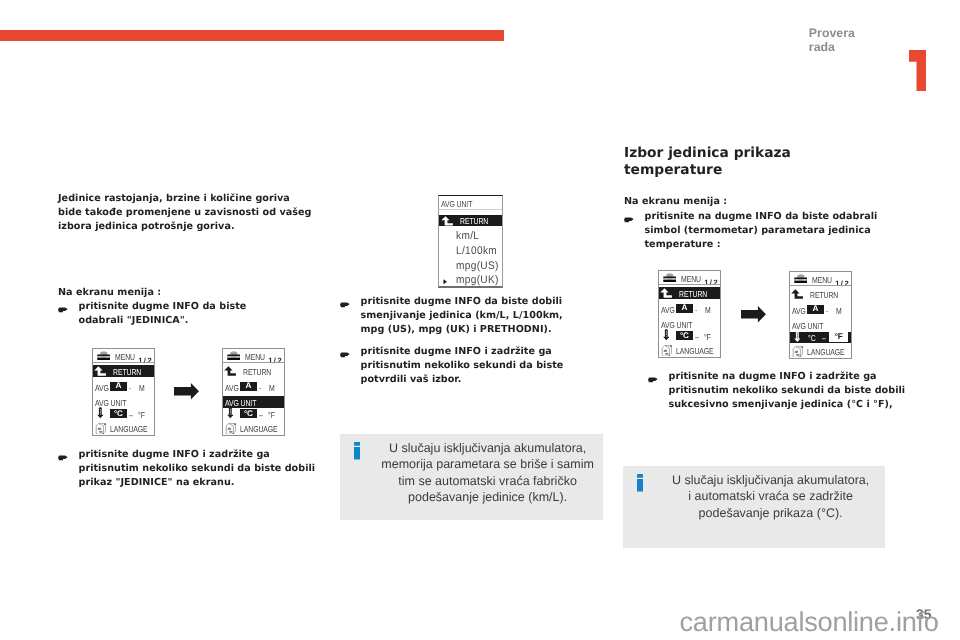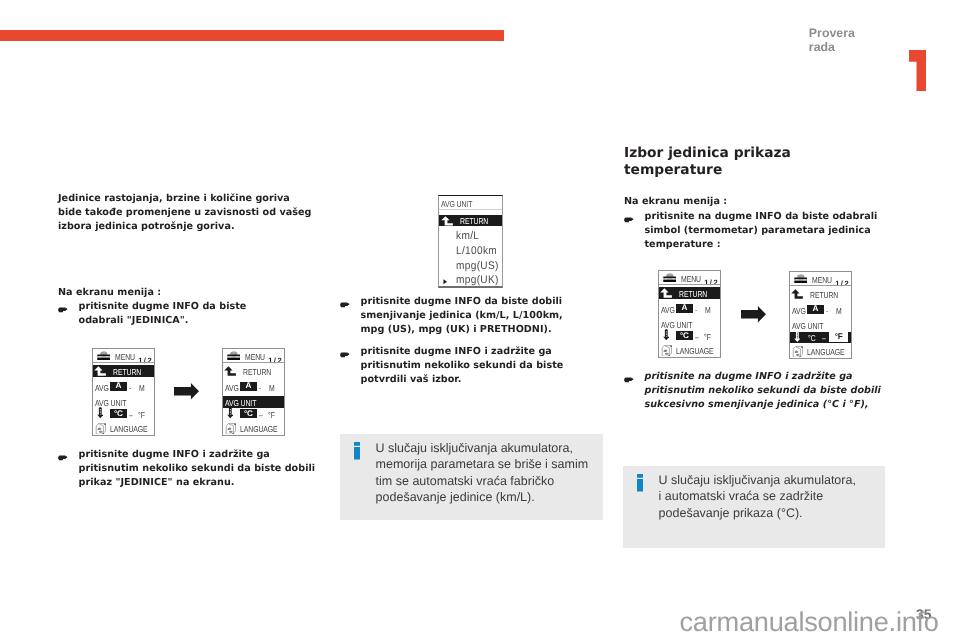--- a/index.html
+++ b/index.html
@@ -45,21 +45,21 @@
   .lcd2 .hdr2{position:absolute;left:0;right:0;top:0;height:12.8px;border-bottom:1.6px solid #cfcfcf;}
   .lcd2 .hdr2 .ttl2{position:absolute;left:2.4px;top:3.0px;font-size:8.6px;letter-spacing:-0.1px;transform:scaleX(0.80);transform-origin:0 0;color:#4a4a4a;}
   .lcd2 .row{font-size:11.0px;letter-spacing:0.35px;}
   .lcd2 .rowsel{font-size:8.6px;letter-spacing:-0.1px;}
   .lcd2 .lbl2{color:#4a4a4a;transform:scaleX(0.92);}
   .lcd2 .lblr{transform:scaleX(0.80);}
 
   
   .infobox{position:absolute;background:#e9e9e9;}
   .infobox .ibar{position:absolute;line-height:0;}
-  .infobox .itxt{position:absolute;font-size:12.5px;color:#3c3c3c;line-height:16.5px;letter-spacing:0.0px;}
+  .infobox .itxt{position:absolute;font-size:12.5px;color:#3c3c3c;line-height:16.5px;letter-spacing:0.0px;text-align:center;}
   .infobox .iline{display:block;white-space:nowrap;}
 </style>
 </head>
 <body>
 
 <div class="page">
 
   <div class="redbar"></div>
   <div class="chapter-label">Provera rada</div>
   <div class="chapter-num">
@@ -110,21 +110,21 @@
   <h2 class="sect" style="left:624px;top:145px;width:232px;">Izbor jedinica prikaza temperature</h2>
   <p class="body" style="left:624px;top:195px;width:262px;">Na ekranu menija :</p>
   <div class="bullet" style="left:624px;top:210px;width:262px;">
     <span class="hand"><svg viewBox="0 0 110 78" width="11.0" height="7.8">
           <g fill="#231f20">
 <path d="M18 14 H72 Q76 14 76 18 V22 H86 Q92 22 92 27 V34 Q92 39 86 39 H78 V46 Q78 51 72 51 H50 V57 Q50 62 44 62 H14 Q8 62 8 57 V52 H6 Q2 52 2 48 V28 Q2 24 6 24 H8 V19 Q8 14 18 14 Z"></path>
 </g>
         </svg></span>
     <span class="txt">pritisnite na dugme INFO da biste odabrali simbol (termometar) parametara jedinica temperature :</span>
   </div>
-  <div class="bullet" style="left:624px;top:369.5px;width:270px;font-style:italic;">
+  <div class="bullet" style="left:648px;top:369.5px;width:270px;">
     <span class="hand"><svg viewBox="0 0 110 78" width="11.0" height="7.8">
           <g fill="#231f20">
 <path d="M18 14 H72 Q76 14 76 18 V22 H86 Q92 22 92 27 V34 Q92 39 86 39 H78 V46 Q78 51 72 51 H50 V57 Q50 62 44 62 H14 Q8 62 8 57 V52 H6 Q2 52 2 48 V28 Q2 24 6 24 H8 V19 Q8 14 18 14 Z"></path>
 </g>
         </svg></span>
     <span class="txt">pritisnite na dugme INFO i zadržite ga pritisnutim nekoliko sekundi da biste dobili sukcesivno smenjivanje jedinica (°C i °F),</span>
   </div>
 
 <div class="fig" style="left:60px;top:345px;width:254px;height:94px;">
 <div class="lcd" style="left:32px;top:3px;width:63.0px;height:88.0px;">

